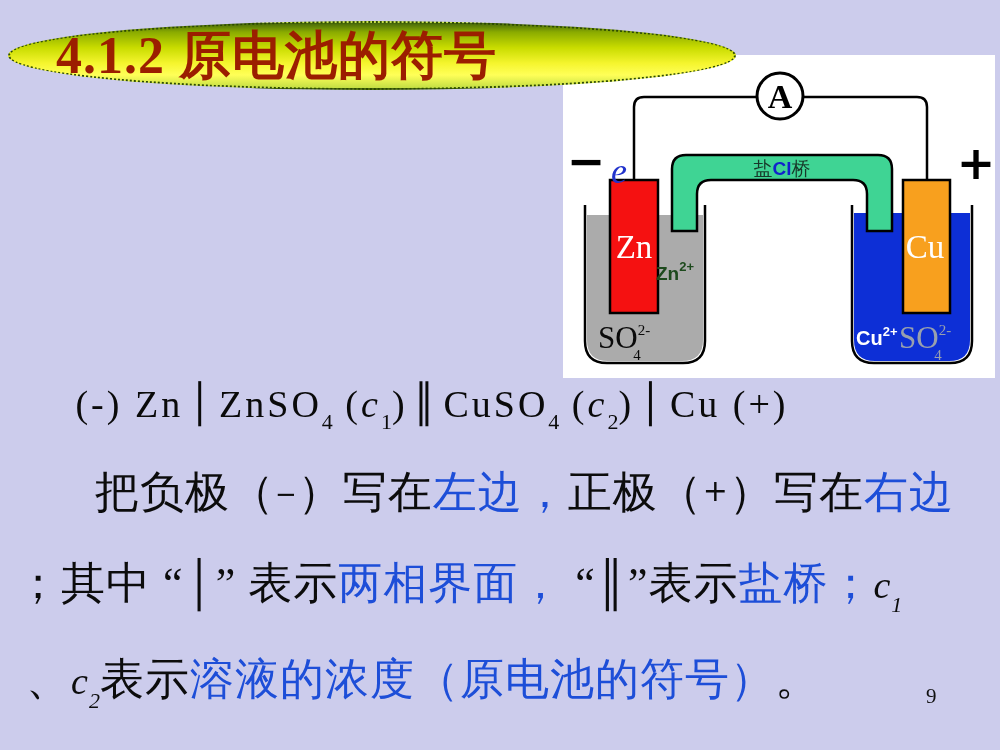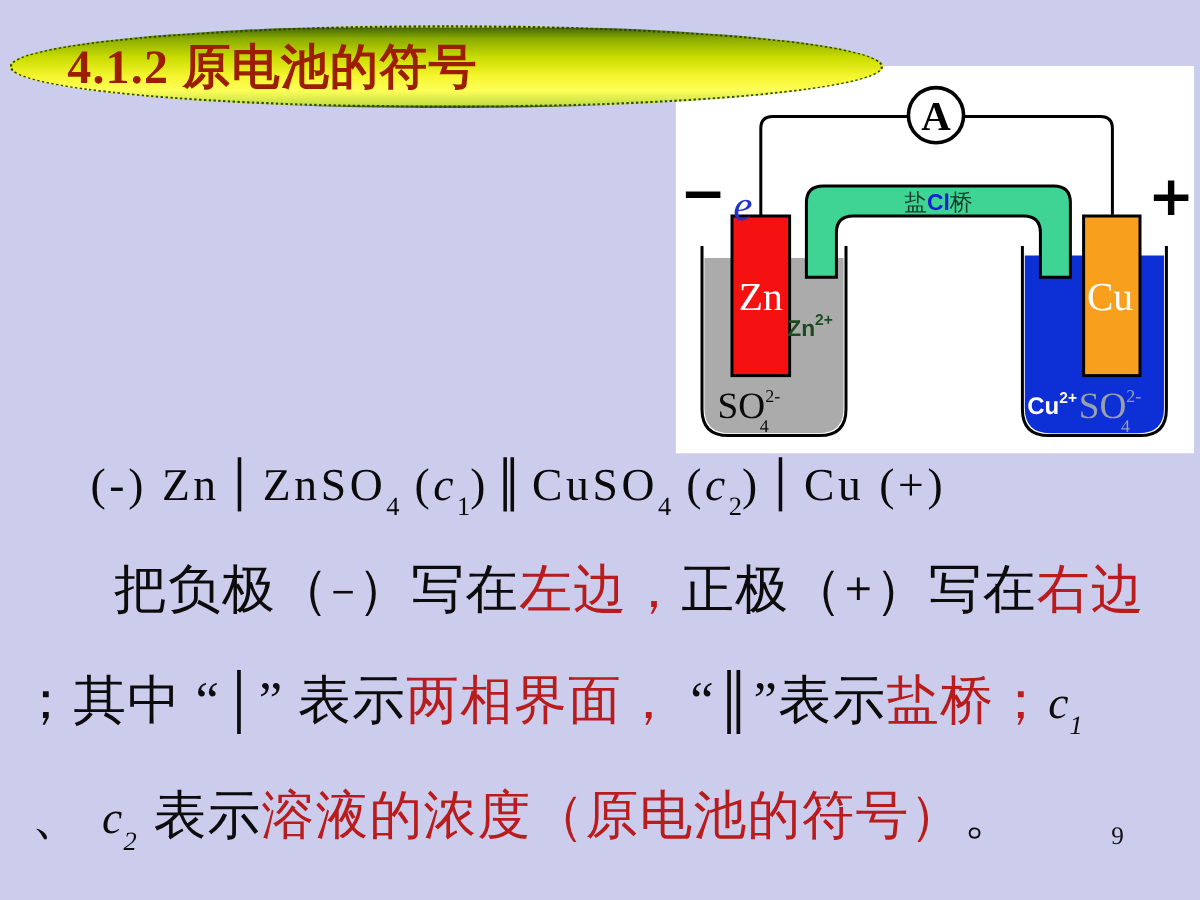--- a/index.html
+++ b/index.html
@@ -12,21 +12,21 @@
   
   .title-ellipse {
     position:absolute; left:8px; top:21px; width:728px; height:69px;
     border-radius:50%;
     background:linear-gradient(180deg,#46670a 0%,#8aab00 14%,#c9dc00 38%,#f5f52e 62%,#ffff58 80%,#c3de44 100%);
     border:2px dotted #2c4a00; box-sizing:border-box;
     display:flex; align-items:center; padding-left:46px;
     z-index:3;
   }
   .title-text {
-    font-size:40px; font-weight:bold; color:#9b1e00; letter-spacing:1px;
+    font-size:52px; font-weight:bold; color:#9b1e00; letter-spacing:1px;
     white-space:nowrap;
   }
 
   
   .diagram { position:absolute; left:563px; top:55px; z-index:2; }
 
   
   .notation {
     position:absolute; top:378px; left:0; width:864px;
     text-align:center; font-size:38px; line-height:52px; color:#0a0a0a;
@@ -38,27 +38,27 @@
 
   
   .bline {
     position:absolute; left:0; width:1000px;
     font-size:44px; line-height:60px; color:#0c0c0c;
     letter-spacing:1px; white-space:nowrap;
   }
   .line1 { top:461px; padding-left:95px; }
   .line2 { top:554px; padding-left:16px; }
   .line3 { top:650px; padding-left:26px; }
-  .red { color:#b91c1c; }
+  .red { color:#1d4ed8; }
   .op-minus { font-size:26px; vertical-align:4px; font-family:"DejaVu Sans", sans-serif; }
   .op-plus  { font-size:30px; vertical-align:6px; font-family:"DejaVu Sans", sans-serif; }
   .cvar { font-style:italic; font-size:38px; }
   .cvar .nsub { font-size:22px; vertical-align:-14px; }
   .gap-l { }
-  .gap-s { margin:0 14px; }
+  .gap-s { margin:0 0; }
 
   .page-num {
     position:absolute; left:926px; top:684px;
     font-size:21px; color:#111;
   }
 </style>
 </head>
 <body>
 
 <div class="slide">

